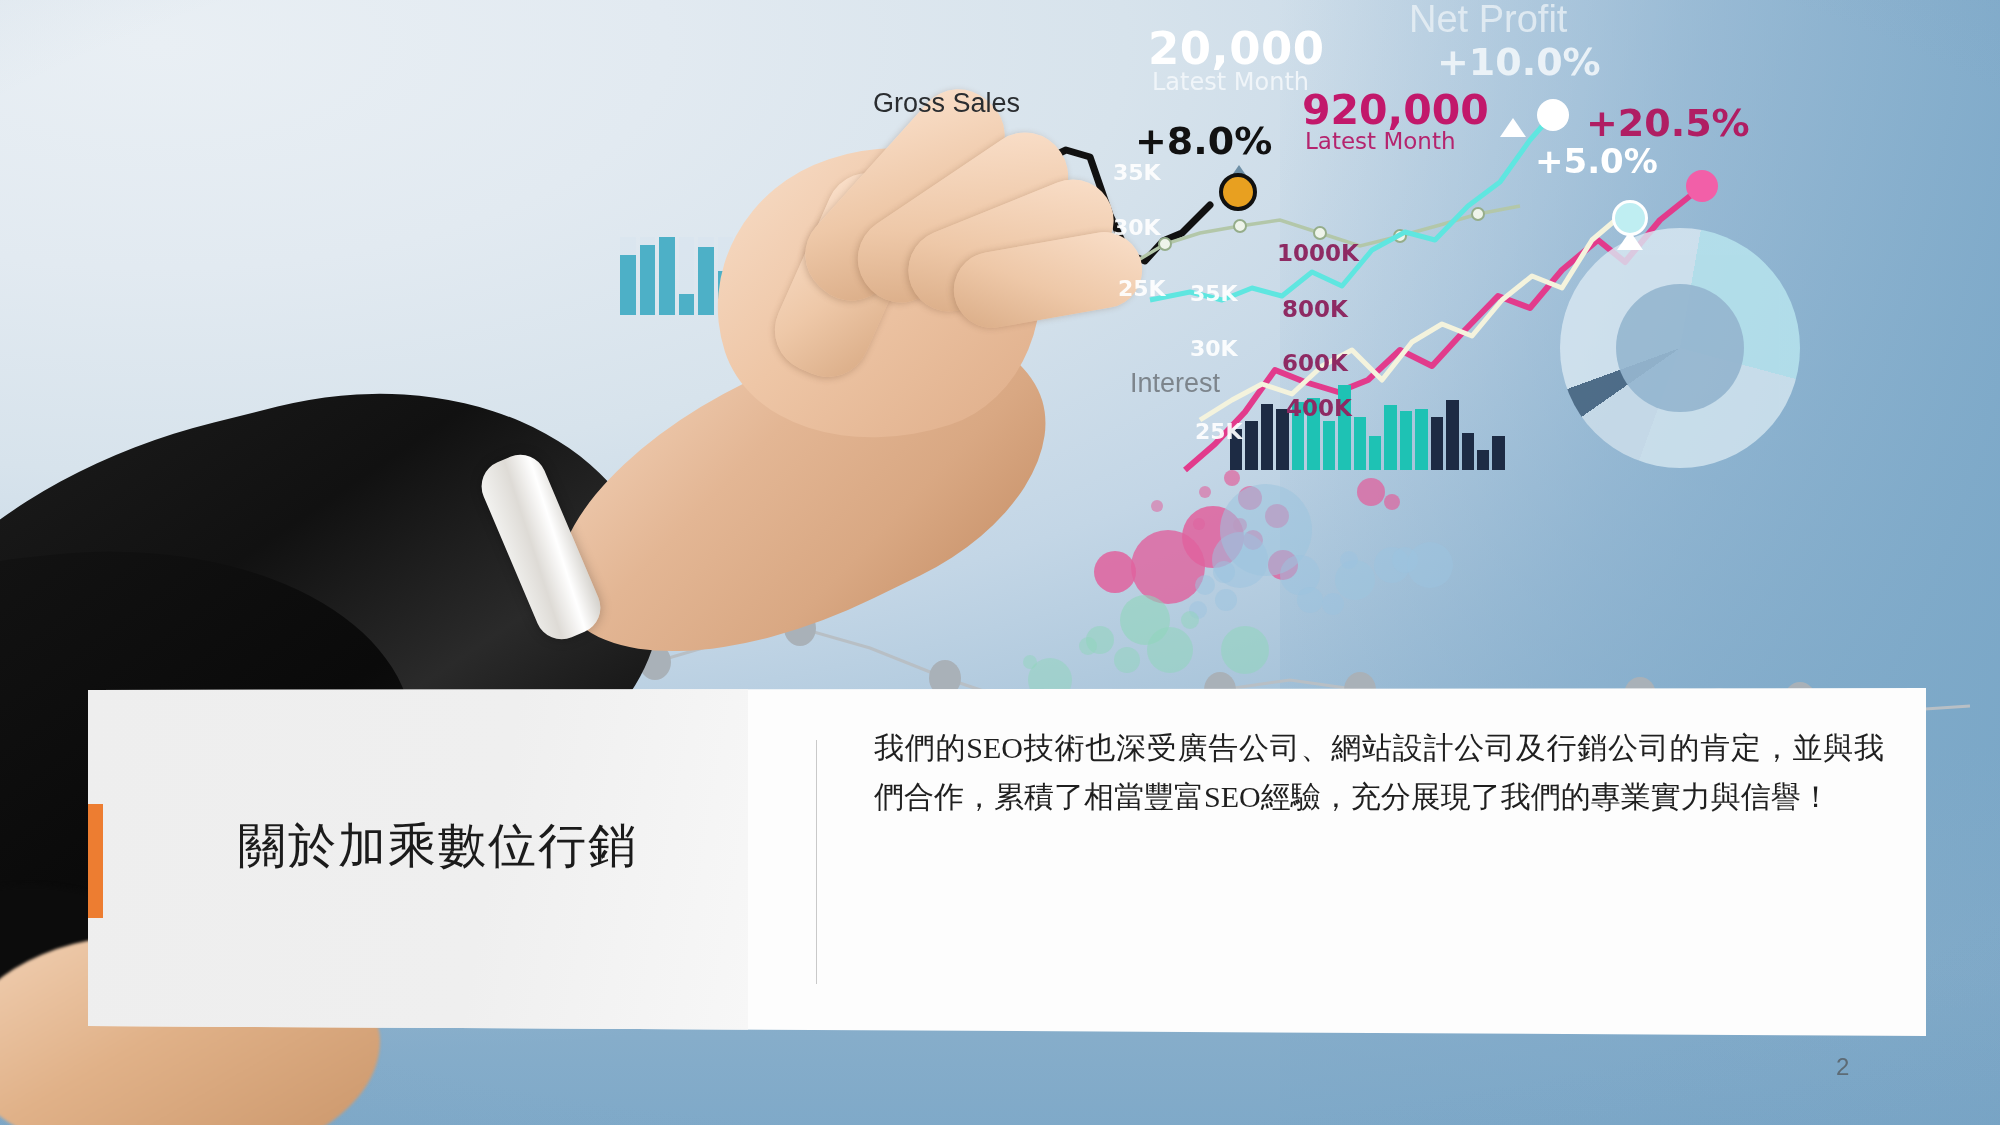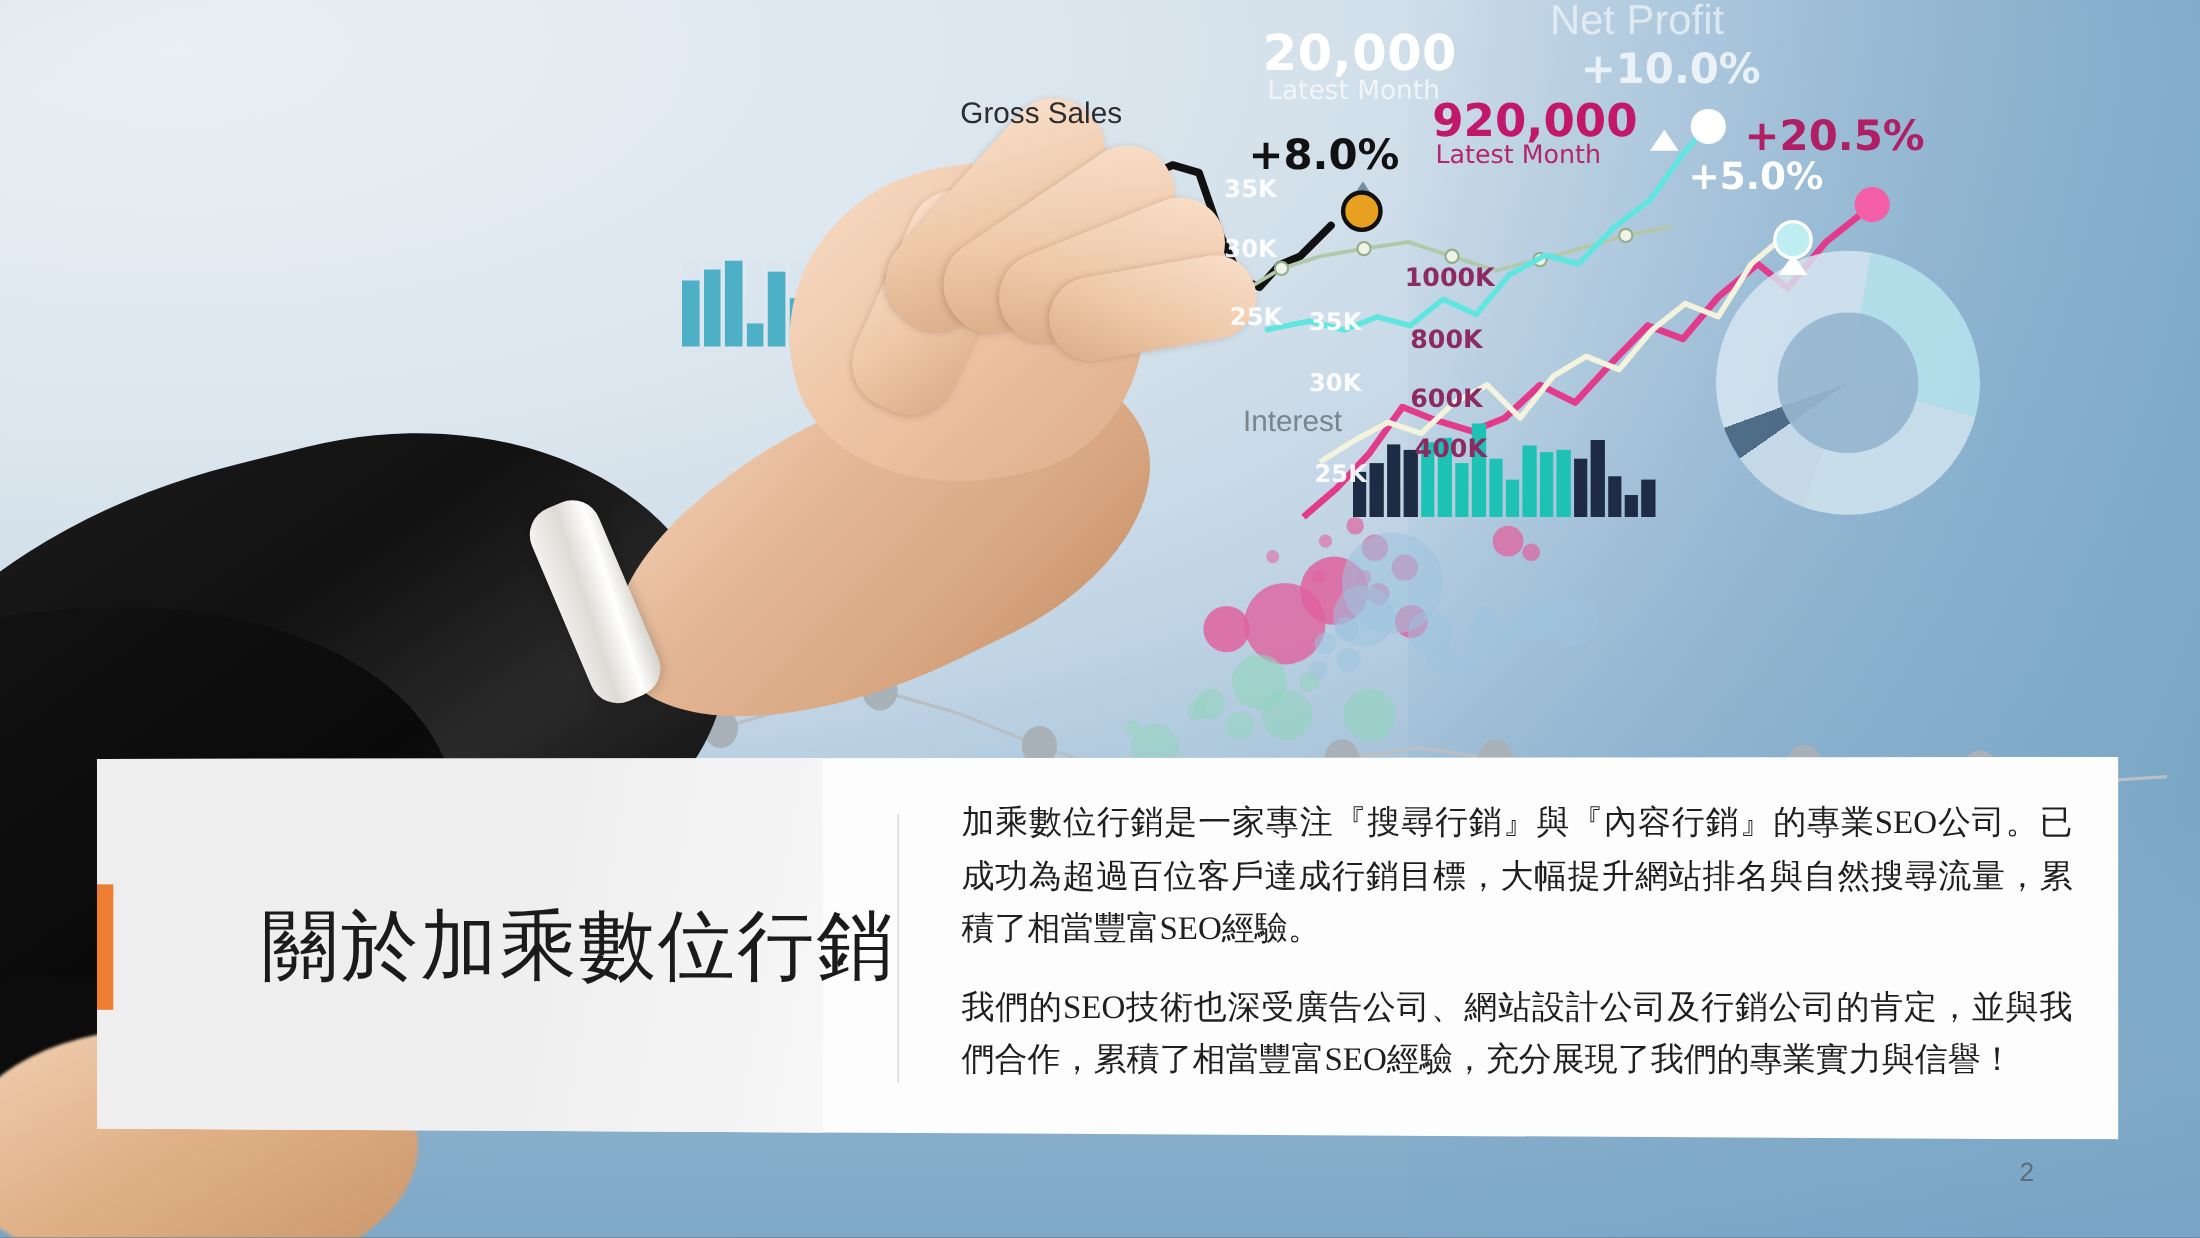--- a/index.html
+++ b/index.html
@@ -159,21 +159,21 @@
   }
   .panel-tint{
     position:absolute;left:0;top:0;width:660px;height:100%;
     background:linear-gradient(100deg,#eeeeee 0%,#efefef 60%,#f7f7f7 100%);
   }
   .accent{
     position:absolute;left:-8px;top:116px;width:23px;height:114px;background:#ed7d31;z-index:3;
   }
   .title{
     position:absolute;left:150px;top:126px;width:620px;
-    font-family:"Liberation Serif",serif;font-size:70px;color:#1b1b1b;letter-spacing:2px;
+    font-family:"Liberation Serif",serif;font-size:48px;color:#1b1b1b;letter-spacing:2px;
     white-space:nowrap;z-index:3;
   }
   .divider{
     position:absolute;left:728px;top:52px;width:1px;height:244px;background:#c9c9c9;z-index:3;
   }
   .body{
     position:absolute;left:786px;top:36px;width:1010px;z-index:3;
   }
   .para{
     font-family:"Liberation Serif",serif;font-size:30px;line-height:1.62;color:#1f1f1f;margin:0 0 22px 0;
@@ -393,19 +393,18 @@
   <div class="vig"></div>
   <div class="fist-dark"></div>
   <div class="fist"></div>
 
   <div class="panel">
     <div class="panel-tint"></div>
     <div class="accent"></div>
     <div class="title">關於加乘數位行銷</div>
     <div class="divider"></div>
     <div class="body">
-      <p class="para">加乘數位行銷是一家專注『搜尋行銷』與『內容行銷』的專業SEO公司。已成功為超過百位客戶達成行銷目標，大幅提升網站排名與自然搜尋流量，累積了相當豐富SEO經驗。</p>
       <p class="para">我們的SEO技術也深受廣告公司、網站設計公司及行銷公司的肯定，並與我們合作，累積了相當豐富SEO經驗，充分展現了我們的專業實力與信譽！</p>
     </div>
   </div>
 
   <div class="pagenum">2</div>
 </div>
 
 </body></html>

